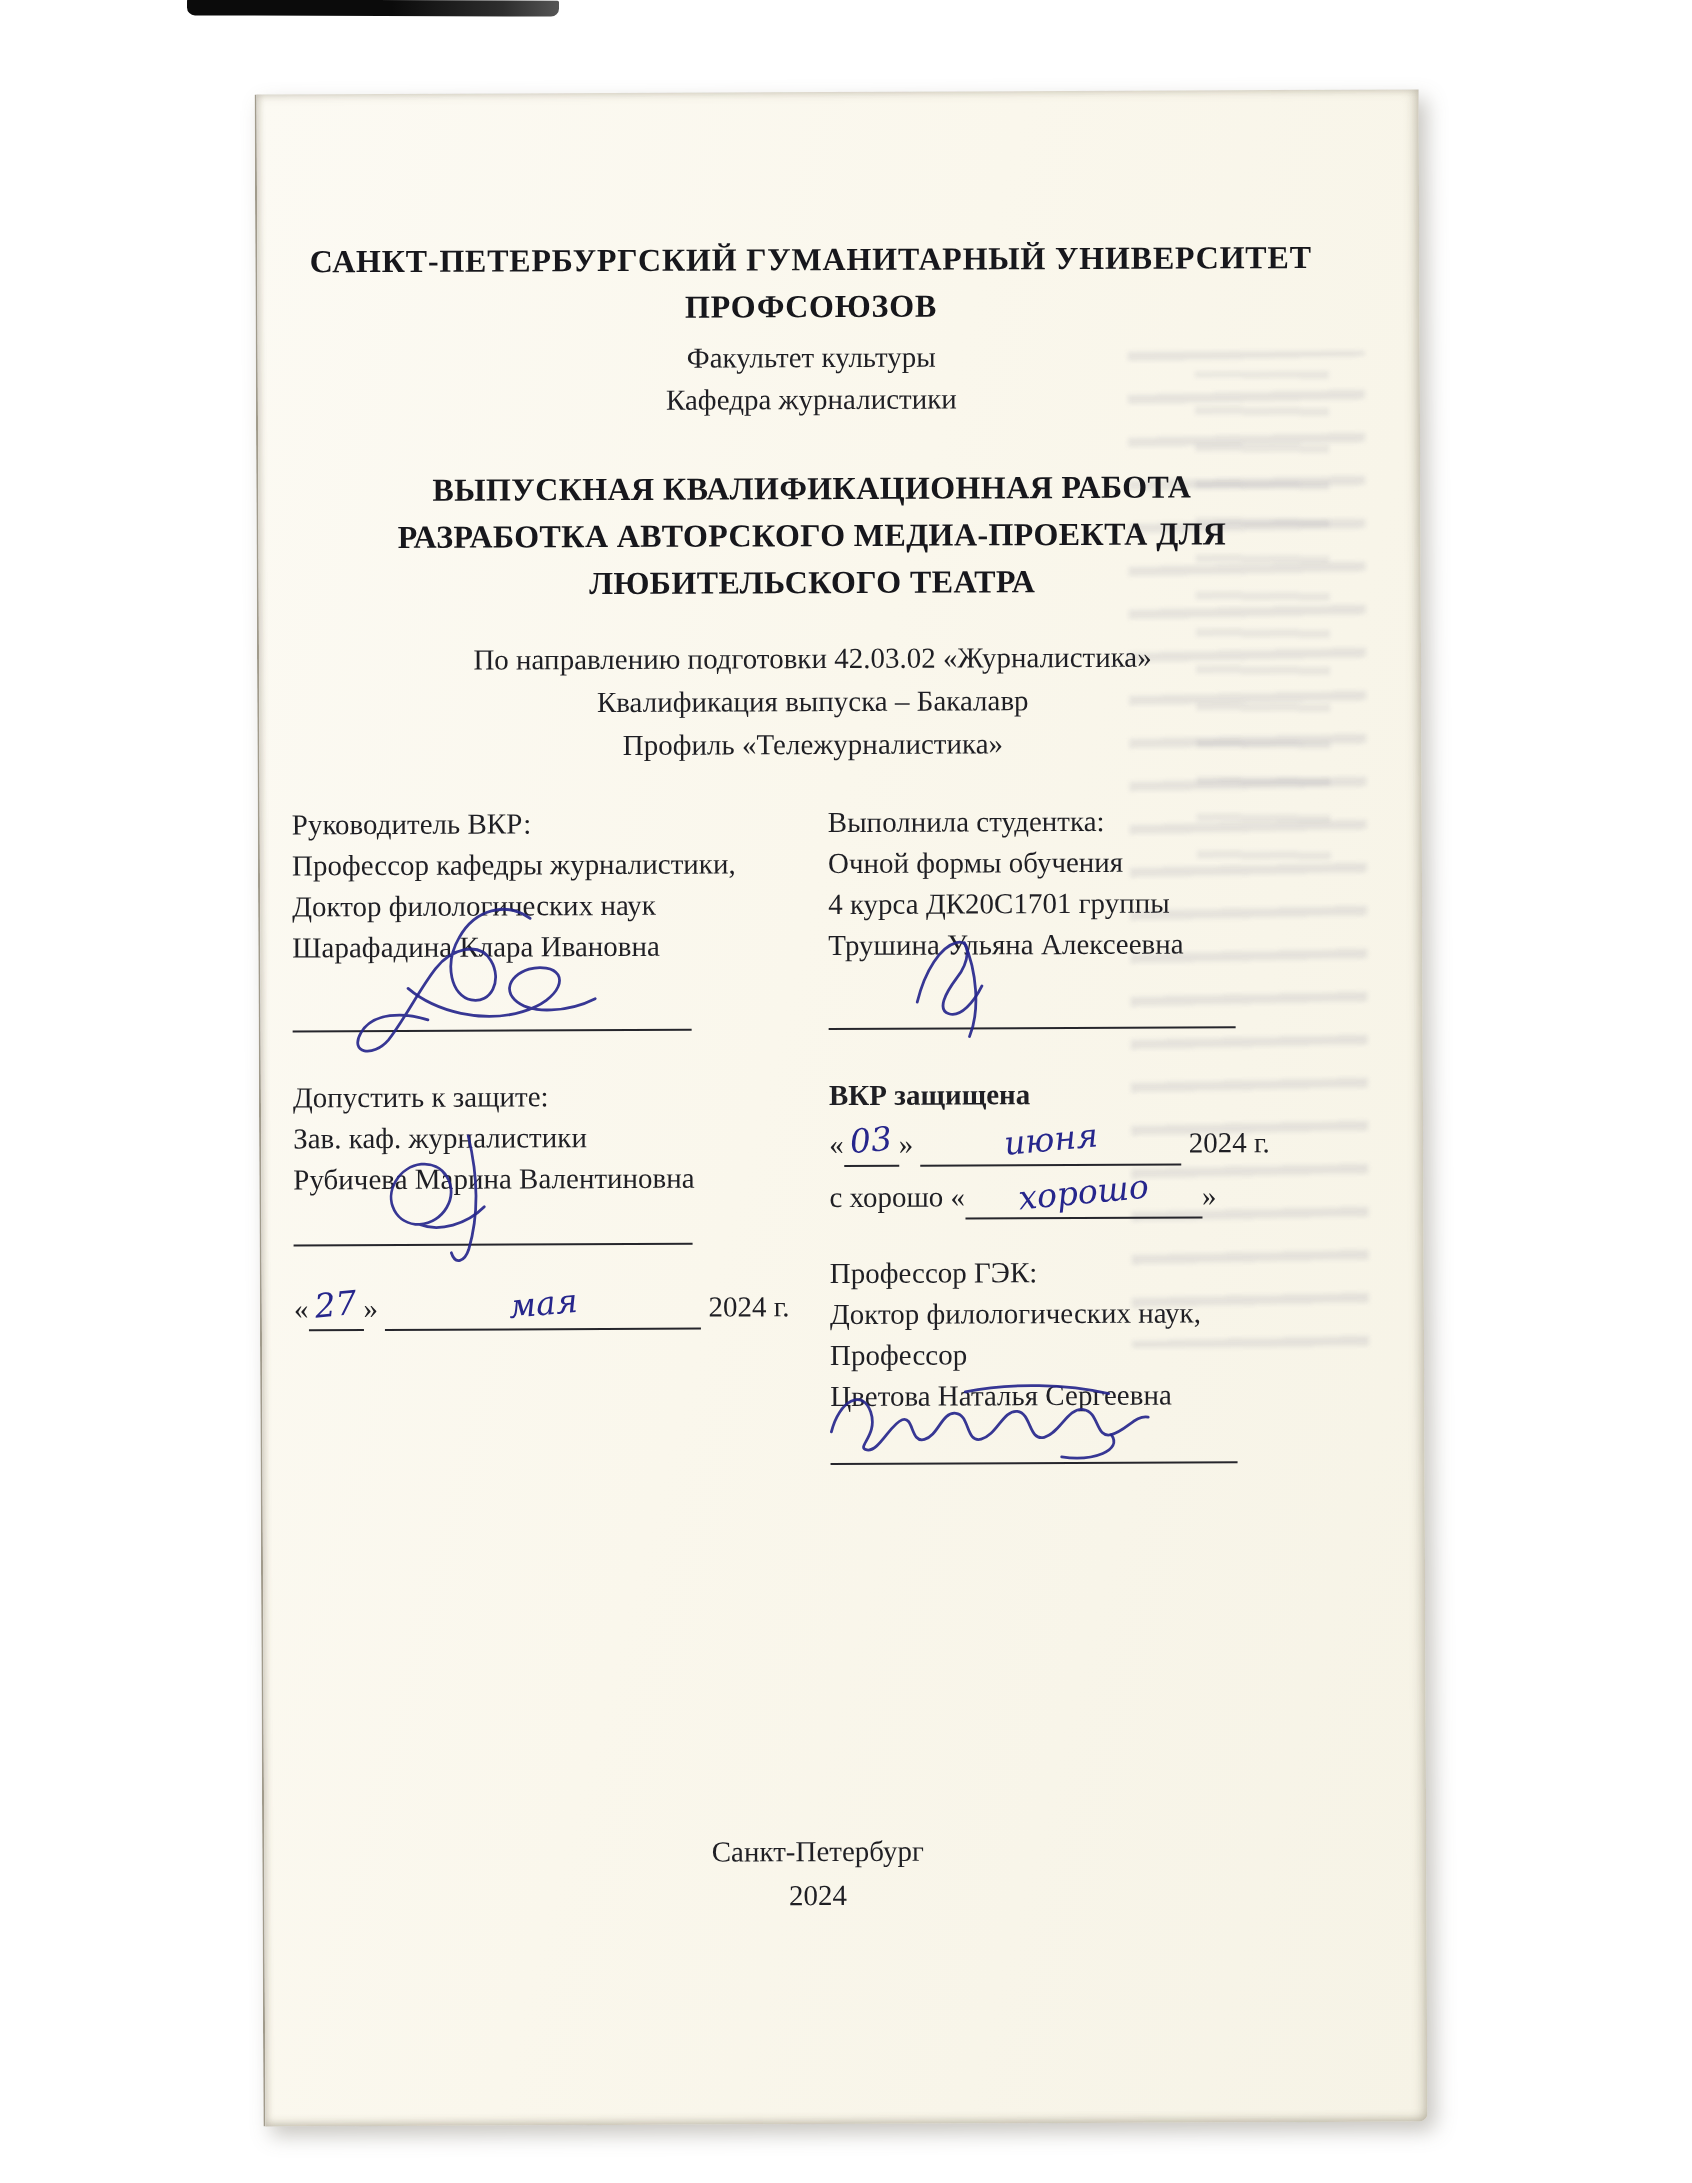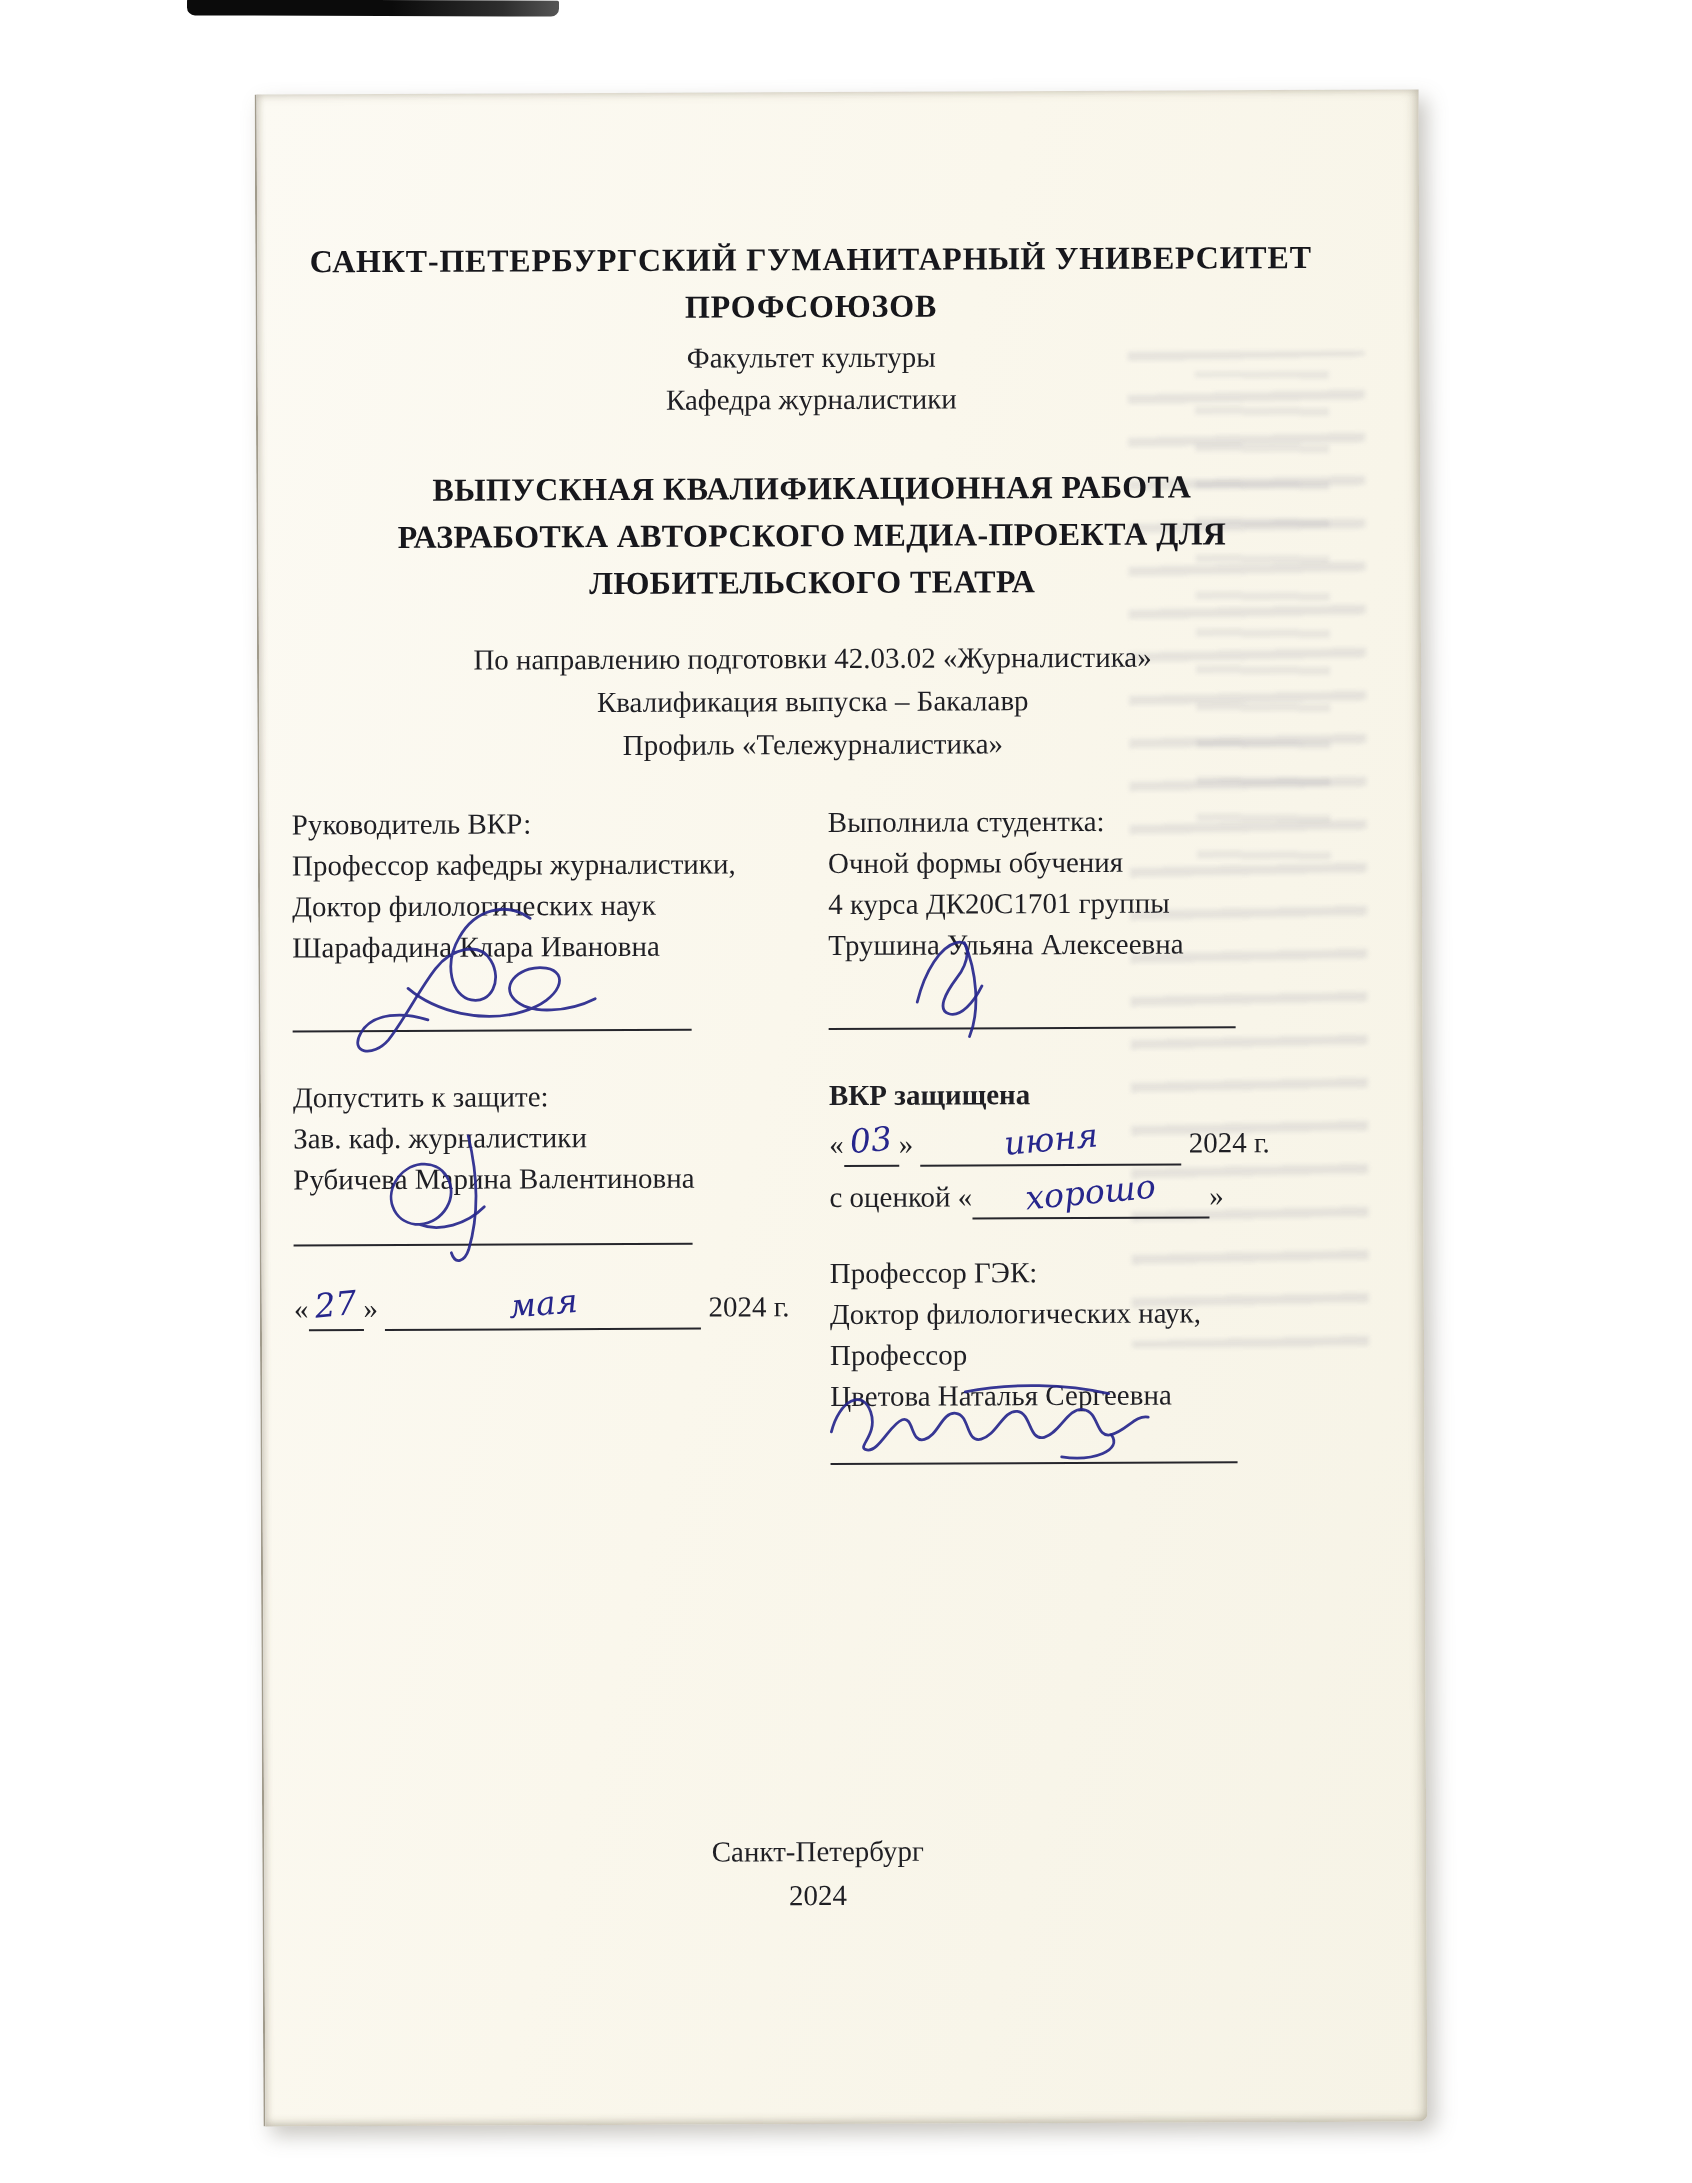--- a/index.html
+++ b/index.html
@@ -139,21 +139,21 @@
     <div>Очной формы обучения</div>
     <div>4 курса ДК20С1701 группы</div>
     <div>Трушина Ульяна Алексеевна</div>
 
     <div class="sig-rule w515" style="margin-top:62px"></div>
 
     <div class="b" style="margin-top:45px">ВКР защищена</div>
 
     <div class="date-row" style="margin-top:6.3px"><span>«</span><span class="day-slot"><span class="hand">03</span></span><span>»</span> <span class="month-slot-sm"><span class="hand">июня</span></span> <span>2024 г.</span></div>
 
-    <div class="date-row" style="margin-top:8px"><span>с оценкой «</span><span class="grade-slot"><span class="hand">хорошо</span></span><span>»</span></div>
+    <div class="date-row" style="margin-top:8px"><span>с хорошо «</span><span class="grade-slot"><span class="hand">хорошо</span></span><span>»</span></div>
 
     <div style="margin-top:33px">Профессор ГЭК:</div>
     <div>Доктор филологических наук,</div>
     <div>Профессор</div>
     <div>Цветова Наталья Сергеевна</div>
 
     <div class="sig-rule w515" style="margin-top:46px"></div>
   </div>
 
   <svg class="sig" style="left:71px; top:798px" width="300" height="182" viewBox="0 0 380 230">

